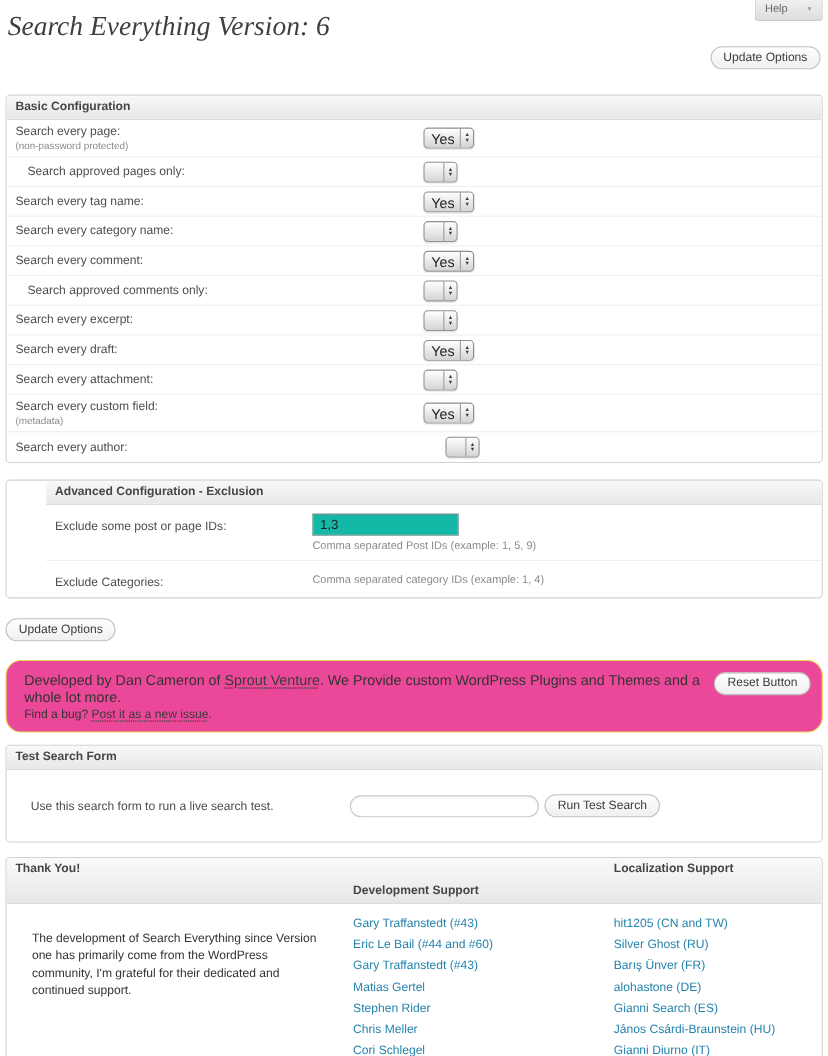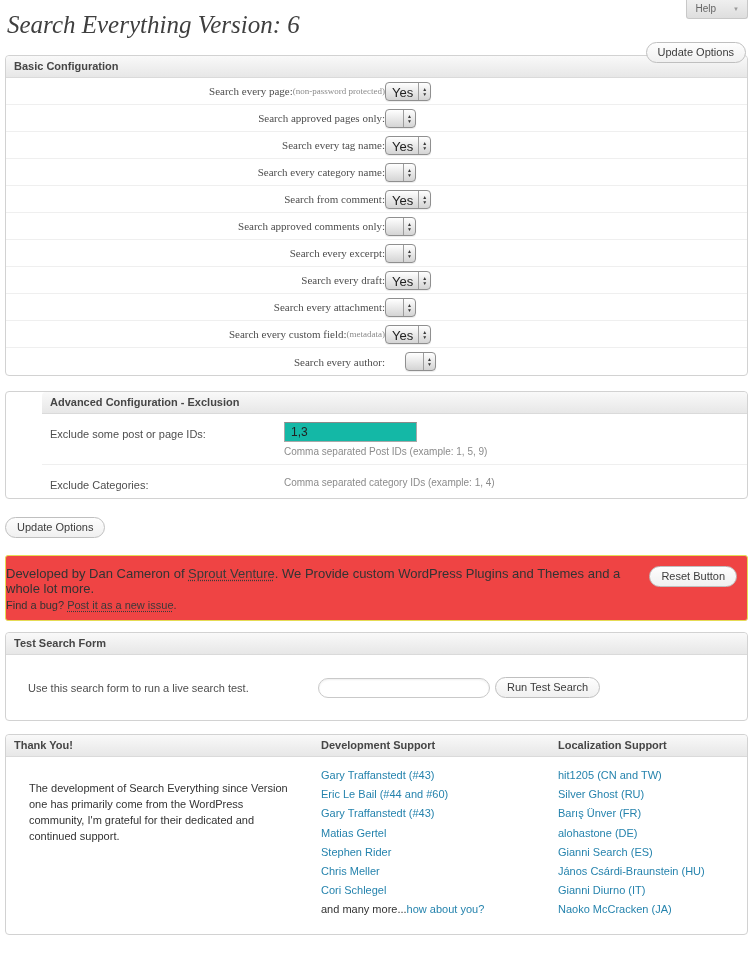--- a/index.html
+++ b/index.html
@@ -43,30 +43,30 @@
     margin:0 5px; background:#fff;
     border:1px solid #d2d2d2; border-radius:4px;
   }
   .section-h {
     padding:4px 8px 5px;
     font-size:11px; font-weight:bold; color:#464646;
     background:linear-gradient(#f9f9f9,#e7e7e7);
     border-bottom:1px solid #dadada;
     border-radius:4px 4px 0 0;
   }
-  #basic-section { margin-top:16px; }
+  #basic-section { margin-top:47px; }
 
   
   .cfg-row {
     display:flex; align-items:center;
     min-height:27px; padding:0 8px;
     border-bottom:1px solid #efefef;
   }
   .cfg-rows div.cfg-row:last-of-type { border-bottom:none;gap:20px; }
-  .cfg-label { width:371px; display:flex; flex-direction:row; justify-content:flex-end; padding:5px 0;font-family:Liberation Serif, serif; }
+  .cfg-label { width:371px; display:flex; flex-direction:column; justify-content:flex-start; padding:5px 0; }
   .cfg-row.indent .cfg-label { padding-left:11px; }
   .lbl { font-size:11px; color:#4e4e4e; }
   .sublabel { font-size:9px; color:#8a8a8a; margin-top:1px; }
   .sublabel:empty { display:none; }
 
   
   .sel {
     display:inline-flex; align-items:stretch; height:19px;
     border:1px solid #8f8f8f; border-radius:4px;
     background:linear-gradient(#ffffff,#d4d4d4);
@@ -94,22 +94,22 @@
     border:2px solid #76a3d6; border-radius:4px;
     box-shadow:0 0 3px rgba(82,140,210,0.55);
   }
   .hint { font-size:10px; color:#8b8b8b; margin-top:4px; }
 
   .bottom-actions { margin:18px 0 0 5px; }
 
   
   .notice {
     position:relative; margin:17px 5px 0;
-    background:#ef4444; border:1px solid #e6db55; border-radius:3px;
-    padding:10px 110px 9px 0;
+    background:#ec4899; border:1px solid #e6db55; border-radius:14px;
+    padding:10px 110px 9px 16px;
   }
   .notice-line1 { font-size:13px; color:#333; }
   .notice-line2 { font-size:11px; color:#333; margin-top:3px; }
   .notice a { color:#3a3a3a; text-decoration:underline dotted; text-underline-offset:2px; }
   .reset-btn { position:absolute; right:10px; top:10px; }
 
   
   #test-section { margin-top:11px; }
   .test-body { display:flex; align-items:center; padding:22px 8px 22px 22px; }
   .test-desc { width:290px; font-size:11px; color:#4e4e4e; }
@@ -125,21 +125,21 @@
   #thanks-section { margin-top:13px; }
   .thanks-h {
     display:flex;
     padding:4px 8px 5px;
     font-size:11px; font-weight:bold; color:#464646;
     background:linear-gradient(#f9f9f9,#e7e7e7);
     border-bottom:1px solid #dadada;
     border-radius:4px 4px 0 0;
   }
   .th-1 { width:307px; }
-  .th-2 { width:237px; }
+  .th-2 { width:237px;margin-top:20px; }
   .th-3 { flex:1; }
   .thanks-body { display:flex; align-items:flex-start; padding:9px 8px 12px; }
   .t-col1 { width:307px; padding:15px 26px 0 15px; font-size:11px; line-height:1.45; color:#333; }
   .t-col2 { width:237px; }
   .t-col3 { flex:1; }
   ul.links { margin:2px 0 0; padding:0; list-style:none; }
   ul.links li { margin:0 0 4px; font-size:11px; line-height:1.2; padding:1px 0; }
   a.lnk { color:#2583ad; text-decoration:none; }
   .more-line { color:#333; }
 </style>
@@ -212,21 +212,21 @@
           <span class="sel-val"></span>
           <span class="sel-arrows">
             <span>▲</span>
             <span>▼</span>
           </span>
         </div>
       </div>
 
       <div class="cfg-row">
         <div class="cfg-label">
-          <span class="lbl">Search from comment:</span>
+          <span class="lbl">Search every comment:</span>
 
         </div>
         <div class="sel">
           <span class="sel-val">Yes</span>
           <span class="sel-arrows">
             <span>▲</span>
             <span>▼</span>
           </span>
         </div>
       </div>

